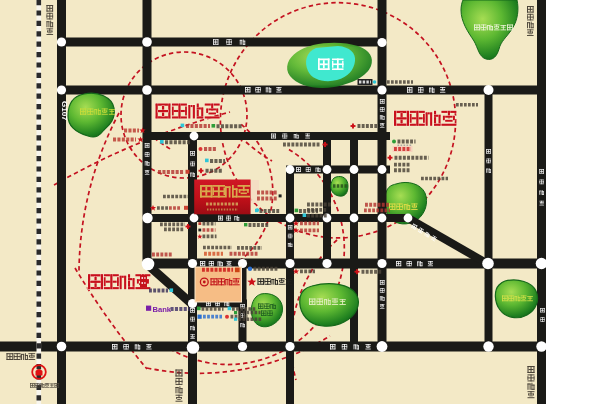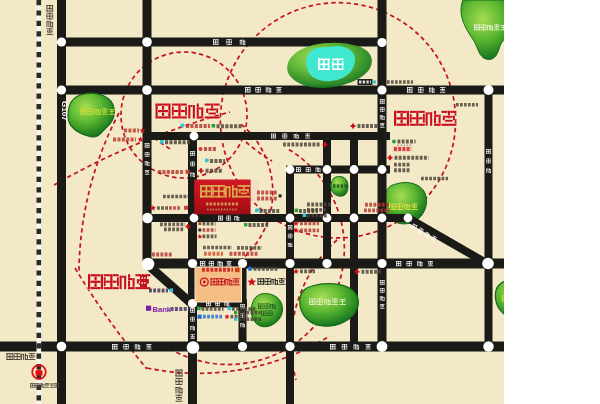--- a/index.html
+++ b/index.html
@@ -1,14 +1,14 @@
 <!DOCTYPE html>
 <html><head><meta charset="utf-8"><style>
 html,body{margin:0;padding:0;background:#fff;font-family:"Liberation Sans", sans-serif;}
-#map{position:relative;width:504px;height:404px;overflow:hidden;}
+#map{position:relative;width:546px;height:404px;overflow:hidden;}
 </style></head><body>
 
 <div id="map">
 <svg width="600" height="404" viewBox="0 0 600 404">
 <defs>
 
 <g id="z1">
           <rect x="0" y="0" width="10" height="1.5"></rect>
           <rect x="0" y="8.5" width="10" height="1.5"></rect>
           <rect x="0" y="0" width="1.5" height="10"></rect>

